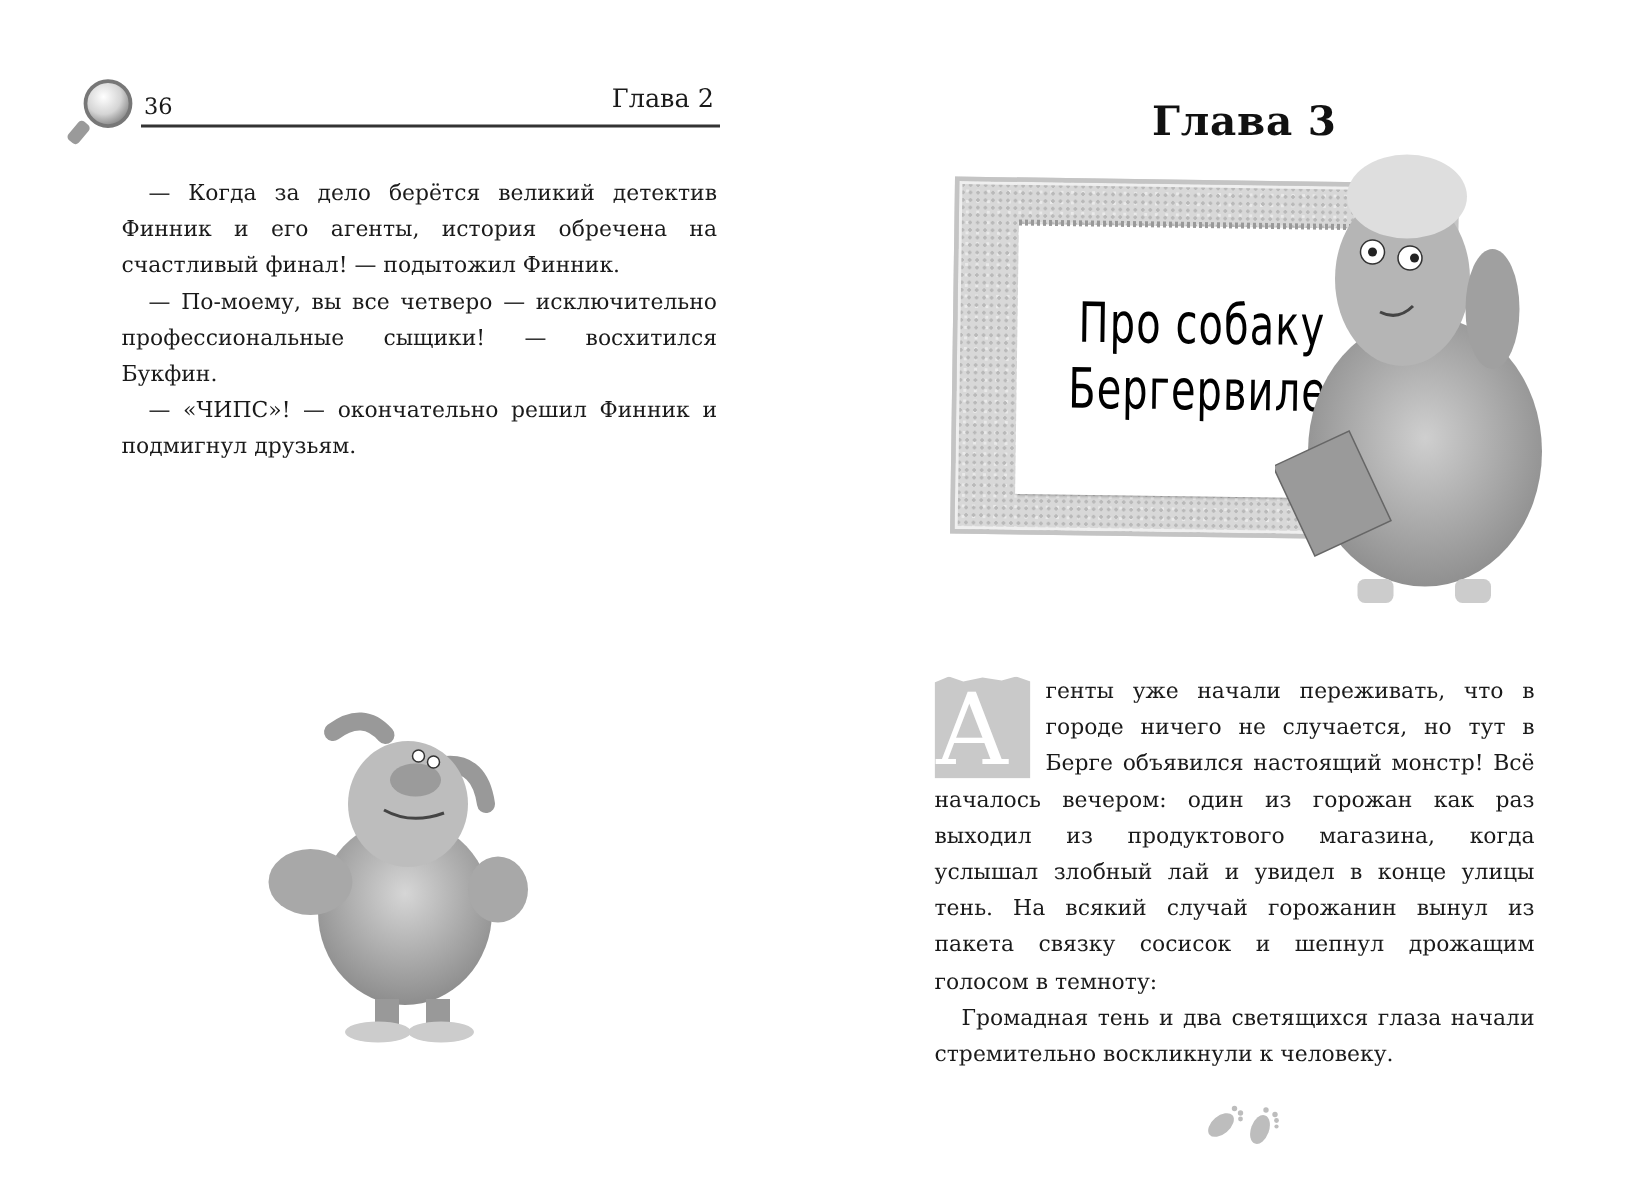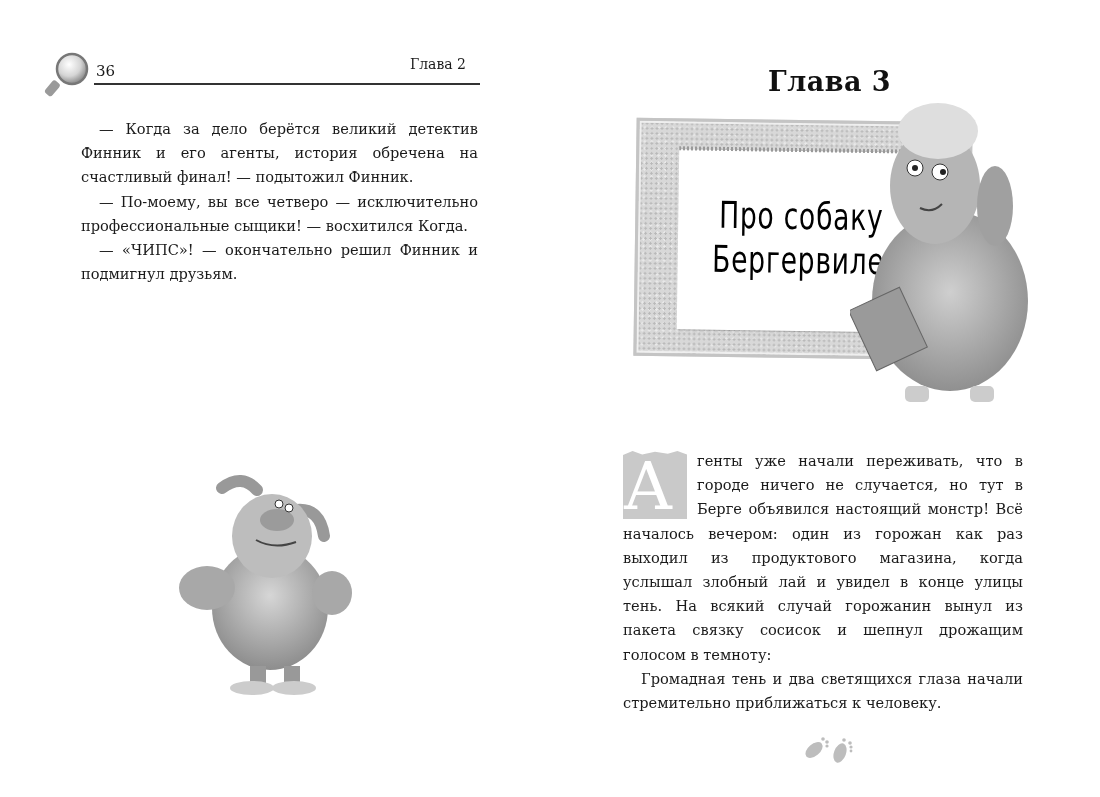--- a/index.html
+++ b/index.html
@@ -8,21 +8,21 @@
     font-family: "DejaVu Serif", "Liberation Serif", serif; color: #1a1a1a;
   }
   .page { position: absolute; top: 0; height: 797px; padding-left: 6px; }
   .page-left { left: 0; width: 550px; }
   .page-right { left: 550px; width: 550px; }
 
   
   .run-header { position: absolute; left: 40px; top: 48px; width: 440px; height: 50px; }
   .magnifier { position: absolute; left: 4px; top: 2px; width: 50px; height: 48px; }
   .page-num { position: absolute; left: 56px; top: 14px; font-size: 15px; }
-  .chapter-ref { position: absolute; right: 14px; top: 8px; font-size: 14px; }
+  .chapter-ref { position: absolute; right: 4px; top: 8px; font-size: 17px; }
   .rule { position: absolute; left: 54px; right: 0; top: 35px; height: 1.5px; background: #333; }
 
   .body-text { position: absolute; font-size: 14.6px; line-height: 24.2px; text-align: justify; }
   .body-text p { margin: 0; text-indent: 18px; text-align-last: left; }
   .left-text { left: 81px; top: 117px; width: 397px; }
 
   .char-left { position: absolute; left: 172px; top: 468px; width: 196px; height: 230px; }
 
   
   .chapter-title {
@@ -76,21 +76,21 @@
       <rect x="4" y="30" width="9" height="16" rx="3" fill="#9a9a9a" transform="rotate(40 8 38)"></rect>
       <circle cx="28" cy="19" r="15" fill="url(#lens)" stroke="#777" stroke-width="2.5"></circle>
     </svg>
     <span class="page-num">36</span>
     <span class="chapter-ref">Глава 2</span>
     <div class="rule"></div>
   </div>
 
   <div class="body-text left-text">
     <p>— Когда за дело берётся великий детектив Финник и его агенты, история обречена на счастливый финал! — подытожил Финник.</p>
-    <p>— По-моему, вы все четверо — исключительно профессиональные сыщики! — восхитился Когда.</p>
+    <p>— По-моему, вы все четверо — исключительно профессиональные сыщики! — восхитился Букфин.</p>
     <p>— «ЧИПС»! — окончательно решил Финник и подмигнул друзьям.</p>
   </div>
 
   <svg class="char-left" viewBox="0 0 196 230">
     <defs>
       <radialGradient id="fur" cx="50%" cy="40%" r="60%">
         <stop offset="0" stop-color="#d6d6d6"></stop>
           <stop offset="1" stop-color="#8d8d8d"></stop>
       </radialGradient>
     </defs>
@@ -139,21 +139,21 @@
     <circle cx="90" cy="76" r="8" fill="#fff" stroke="#333"></circle>
       <circle cx="93" cy="76" r="3" fill="#222"></circle>
     <path d="M70 112 Q82 118 92 108" stroke="#444" stroke-width="2" fill="none"></path>
     <rect x="10" y="200" width="56" height="66" fill="#9a9a9a" stroke="#666" transform="rotate(-25 38 233)"></rect>
     <rect x="55" y="290" width="24" height="16" rx="5" fill="#ccc"></rect>
       <rect x="120" y="290" width="24" height="16" rx="5" fill="#ccc"></rect>
   </svg>
 
   <div class="body-text right-text">
     <p class="first"><span class="dropcap">А</span><span>генты уже начали переживать, что в городе ничего не случается, но тут в Берге объявился настоящий монстр! Всё началось вечером: один из горожан как раз выходил из продуктового магазина, когда услышал злобный лай и увидел в конце улицы тень. На всякий случай горожанин вынул из пакета связку сосисок и шепнул дрожащим голосом в темноту:</span></p>
-    <p>Громадная тень и два светящихся глаза начали стремительно приближаться к человеку.</p>
+    <p>Громадная тень и два светящихся глаза начали стремительно воскликнули к человеку.</p>
   </div>
 
   <svg class="footprints" viewBox="0 0 58 30">
     <g fill="#bdbdbd">
       <ellipse cx="14" cy="17" rx="6" ry="10" transform="rotate(50 14 17)"></ellipse>
       <circle cx="23" cy="6" r="1.8"></circle>
         <circle cx="27" cy="9" r="1.8"></circle>
         <circle cx="27" cy="13" r="1.6"></circle>
       <ellipse cx="40" cy="20" rx="6" ry="10" transform="rotate(20 40 20)"></ellipse>
       <circle cx="44" cy="7" r="1.8"></circle>

